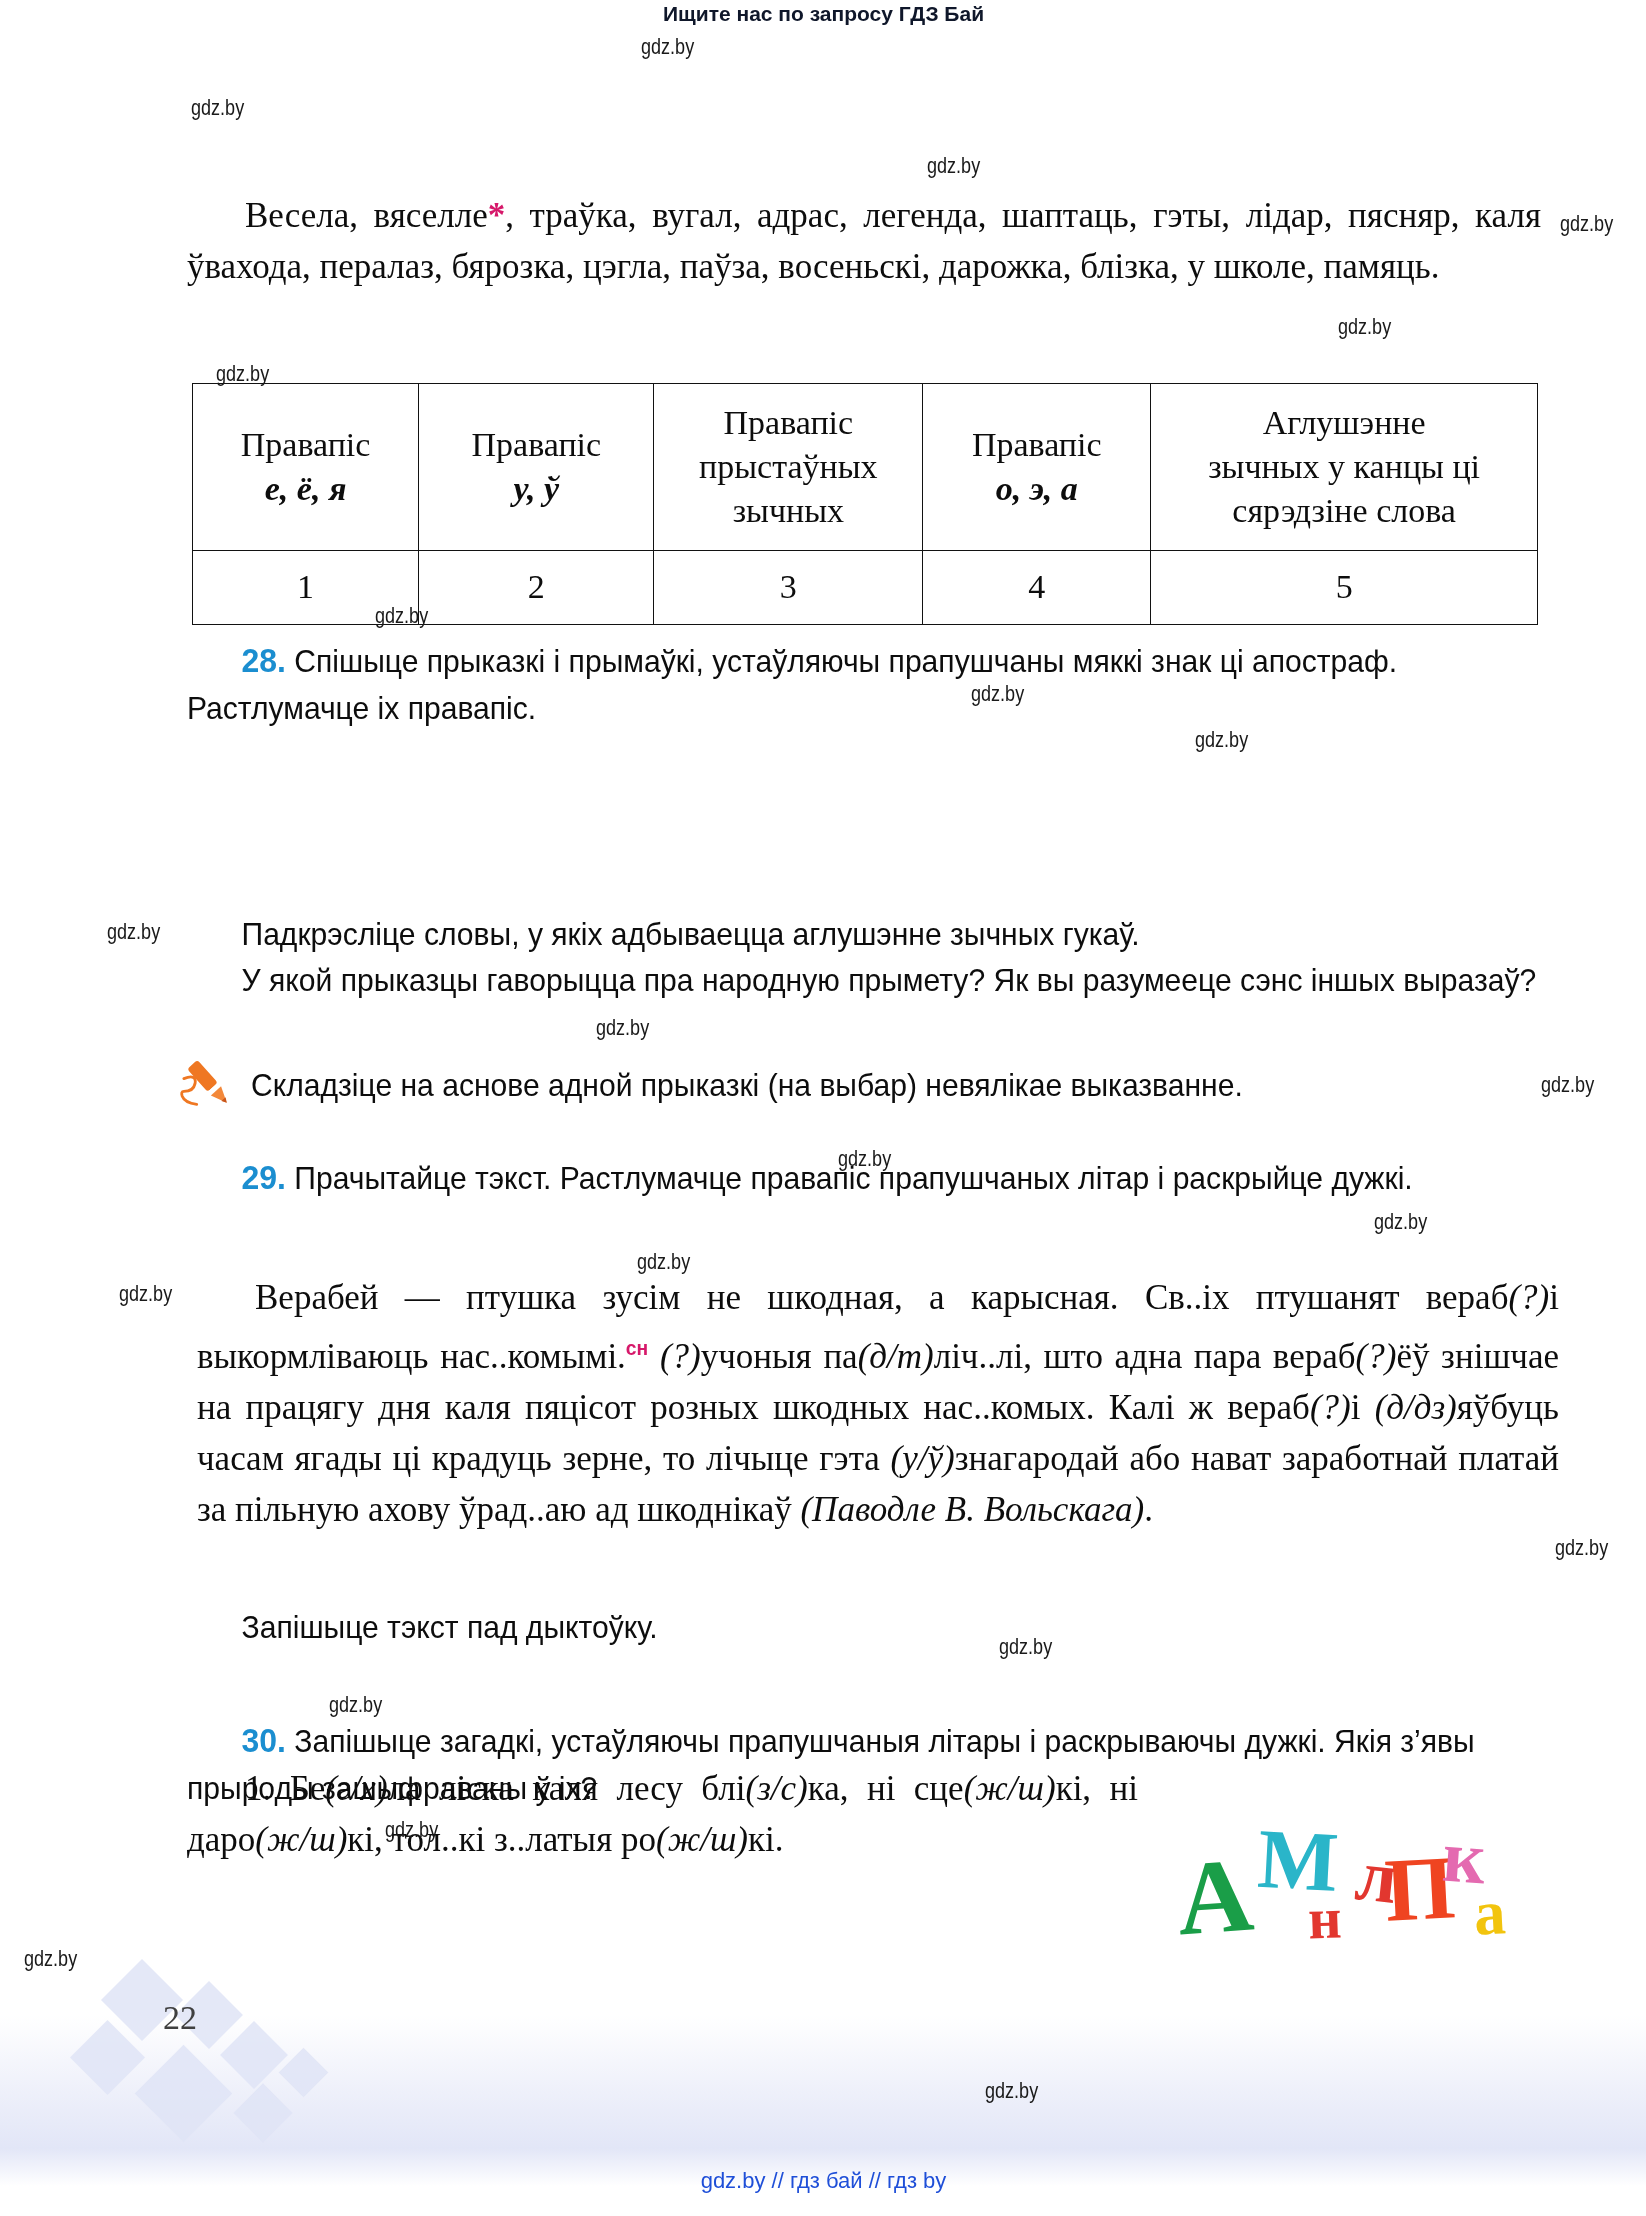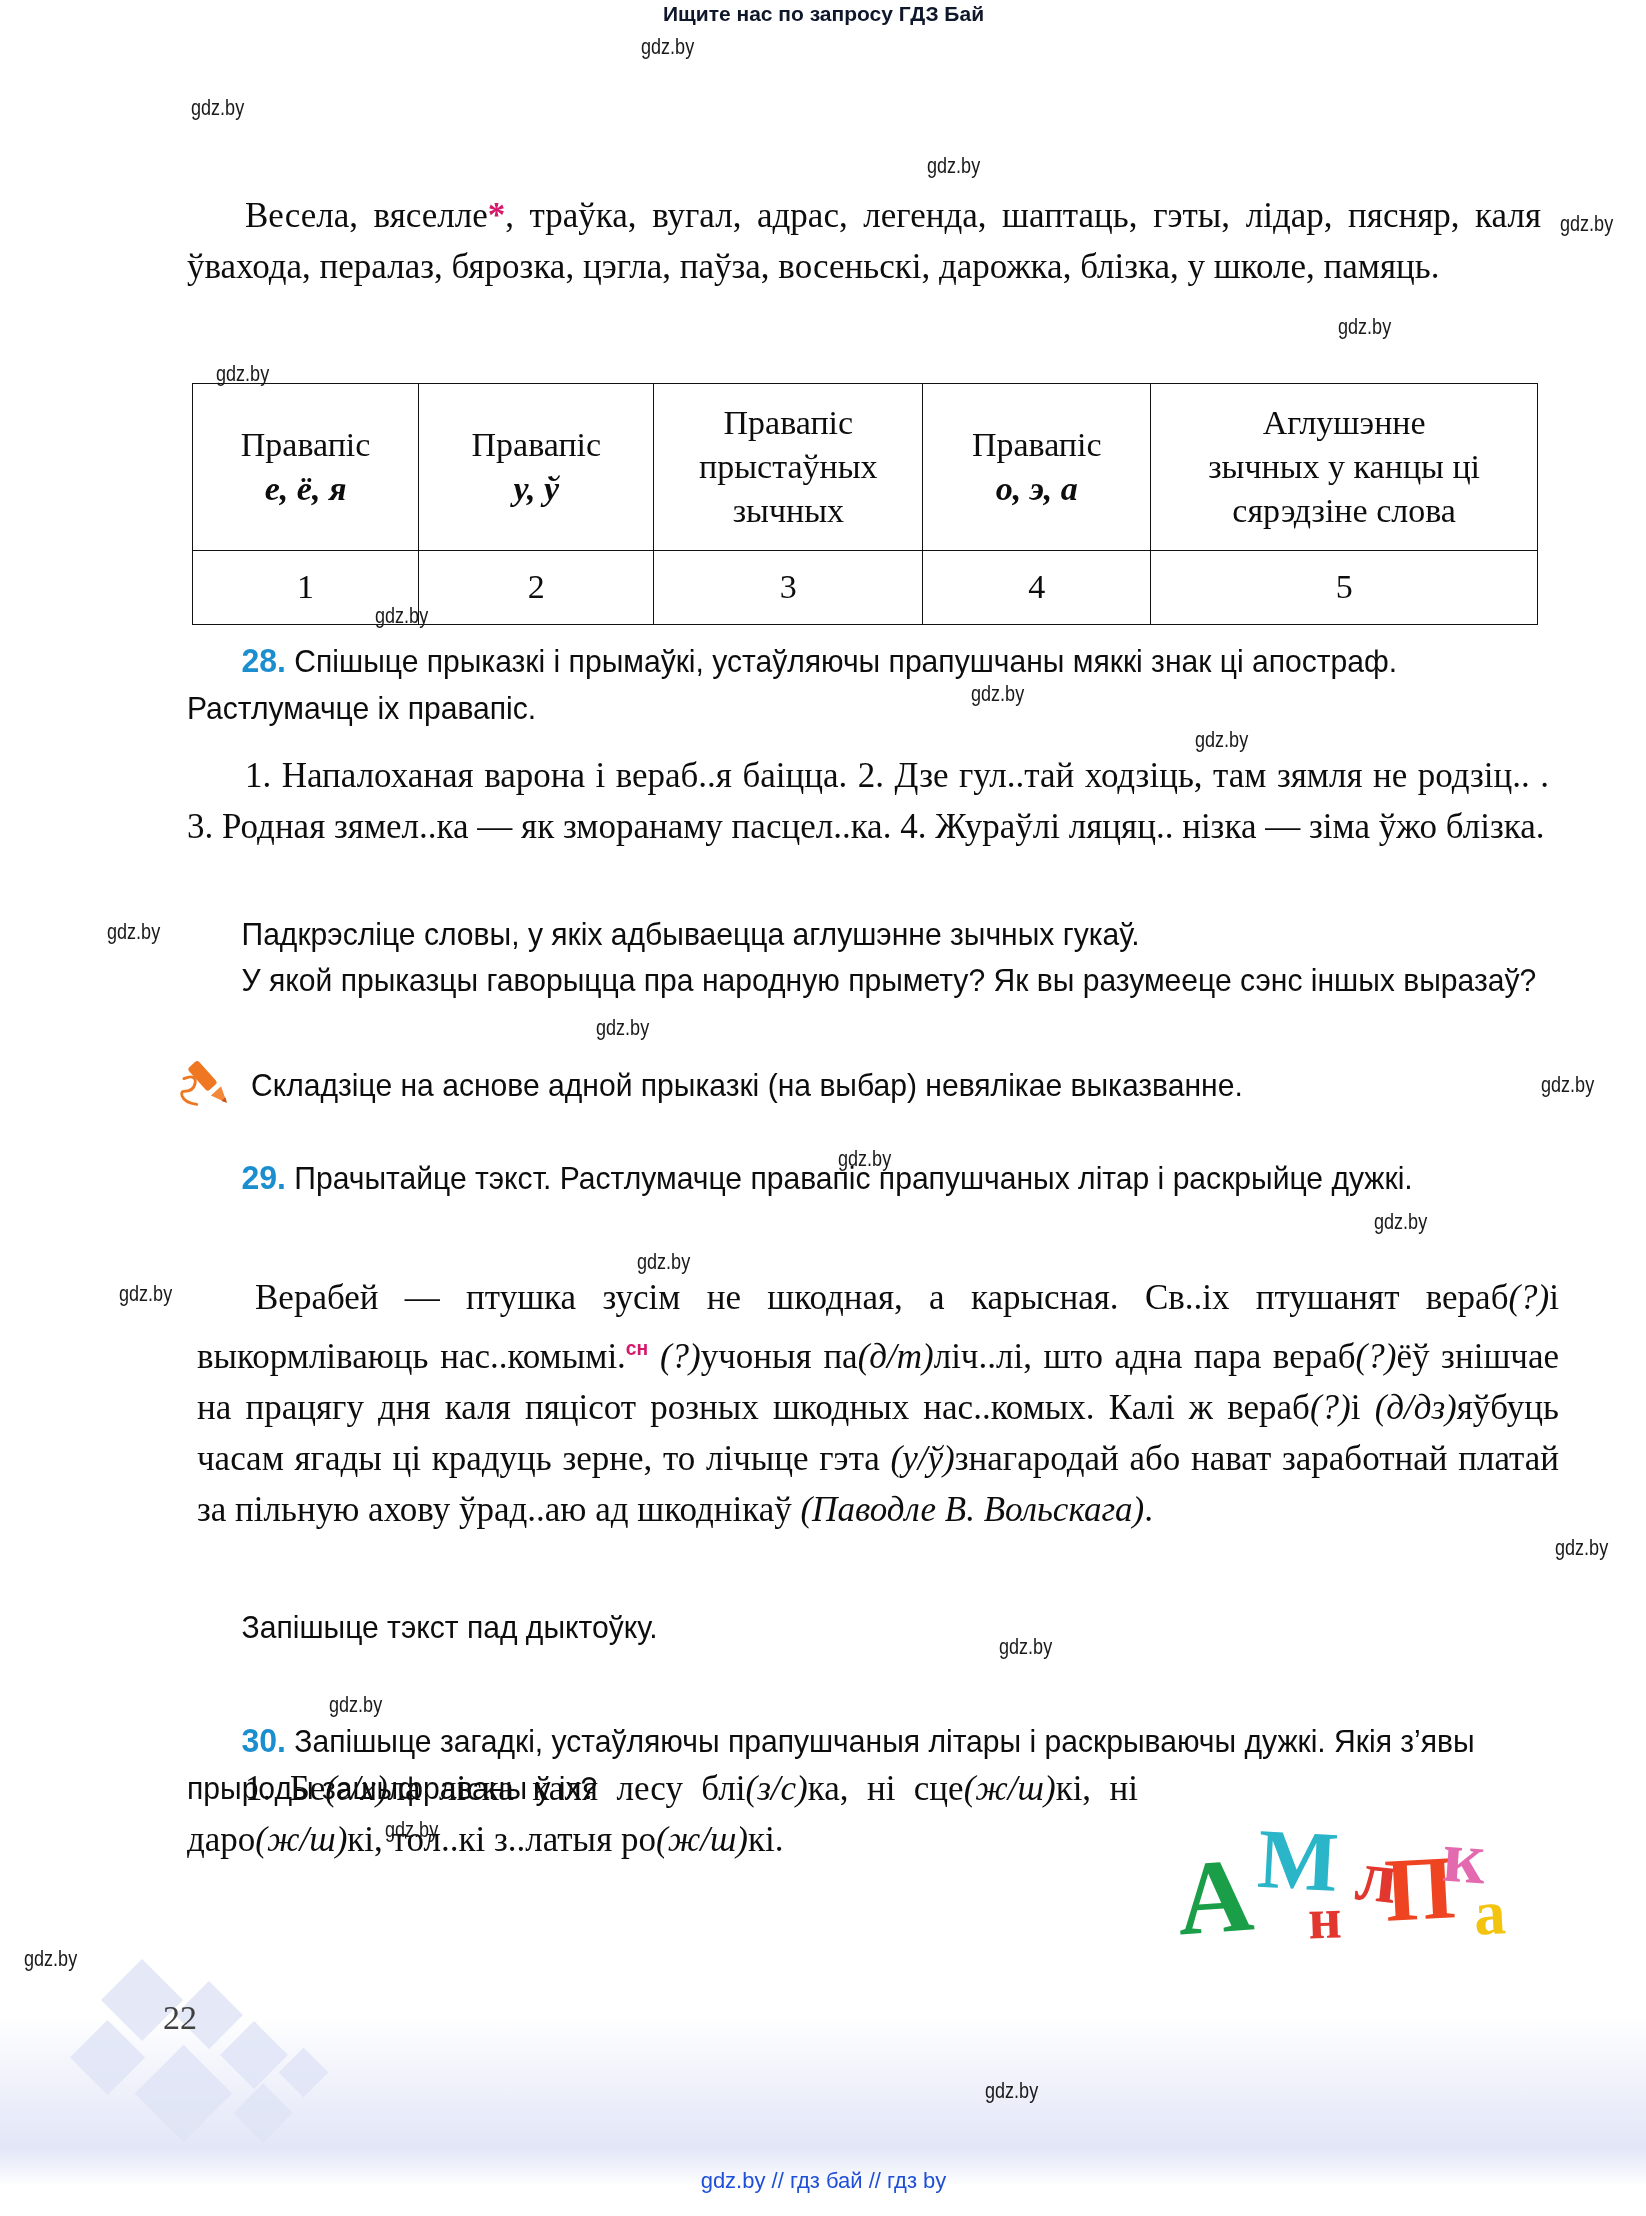--- a/index.html
+++ b/index.html
@@ -220,21 +220,20 @@
       <td>5</td>
     </tr>
   </tbody>
     </table>
 
   <div class="sans-par indent" style="left:187px; top:637px; width:1443px;">
     <span class="ex-num">28.</span>
     <span>Спішыце прыказкі і прымаўкі, устаўляючы прапушчаны мяккі знак ці апостраф. Растлумачце іх правапіс.</span>
   </div>
 
-  <div class="serif-par indent" style="left:187px; top:750px; width:1362px;">1. Напалоханая варона і вераб..я баіцца. 2. Дзе гул..тай ходзіць, там зямля не родзіц.. . 3. Родная зямел..ка — як зморанаму пасцел..ка. 4. Жураўлі ляцяц.. нізка — зіма ўжо блізка.</div>
 
   <div class="sans-par indent" style="left:187px; top:911px; width:1443px;">Падкрэсліце словы, у якіх адбываецца аглушэнне зычных гукаў.</div>
 
   <div class="sans-par indent" style="left:187px; top:957px; width:1443px;">У якой прыказцы гаворыцца пра народную прымету? Як вы разумееце сэнс іншых выразаў?</div>
 
   <div class="pencil-wrap">
     <svg width="58" height="58" viewBox="0 0 72 72" xmlns="http://www.w3.org/2000/svg">
       <g transform="rotate(-42 36 36)">
         <rect x="30" y="4" width="17" height="38" rx="4" fill="#ef7722"></rect>
         <rect x="30" y="42" width="17" height="6" fill="#ffffff"></rect>

